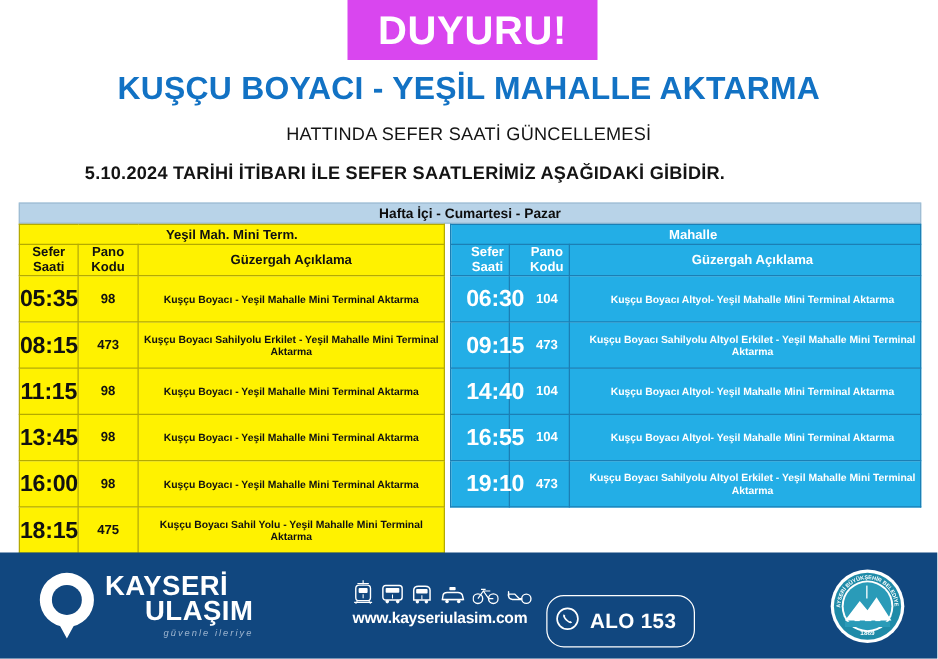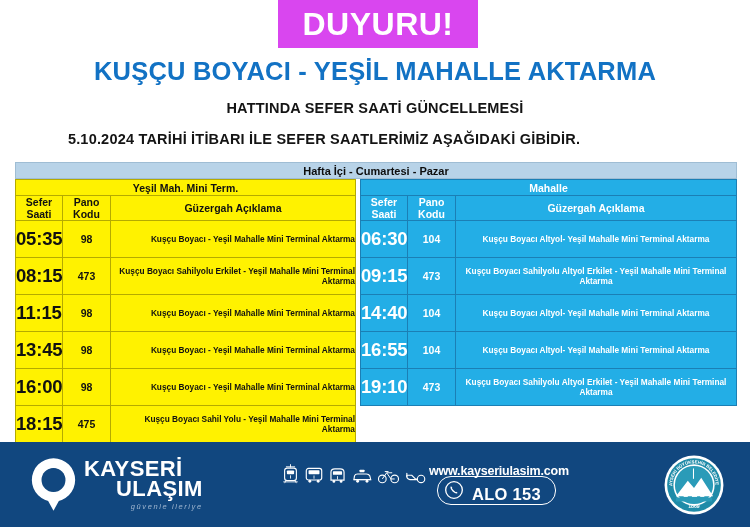--- a/index.html
+++ b/index.html
@@ -49,21 +49,21 @@
   }
 
   #subtitle-1 {
     position: absolute;
     left: 0;
     top: 100px;
     width: 750px;
     text-align: center;
     color: #141414;
     font-size: 14.5px;
-    font-weight: bold;
+    font-weight: normal;
     letter-spacing: 0.2px;
   }
 
   #subtitle-2 {
     position: absolute;
     left: 0;
     top: 131px;
     width: 648px;
     text-align: center;
     color: #141414;
@@ -109,28 +109,29 @@
   #table-weekday { left: 15px; width: 341px; padding-left: 12px; }
   #table-weekday td, #table-weekday th {
     background: #fff200;
     color: #111111;
     border-color: #b5aa00;
   }
   #table-weekday .grp-head { height: 16px; font-size: 10.5px; font-weight: bold; }
   #table-weekday .col-head { height: 16px; font-size: 10.5px; font-weight: bold; }
   #table-weekday .time { font-size: 18.5px; font-weight: bold; letter-spacing: -0.2px; }
   #table-weekday .code { font-size: 10.5px; font-weight: bold; }
-  #table-weekday .route { font-size: 8.3px; font-weight: bold; text-align: right; }
+  #table-weekday .route { font-size: 8.3px; font-weight: bold; }
 
   
   #table-weekend { left: 360px; width: 377px; }
   #table-weekend td, #table-weekend th {
     background: #23aee6;
     color: #ffffff;
     border-color: #1b7fb5;
+    padding-left: 12px;
   }
   #table-weekend .grp-head { height: 16px; font-size: 10.5px; font-weight: bold; }
   #table-weekend .col-head { height: 16px; font-size: 10.5px; font-weight: bold; }
   #table-weekend .time { font-size: 18.5px; font-weight: bold; letter-spacing: -0.2px; }
   #table-weekend .code { font-size: 10.5px; font-weight: bold; }
   #table-weekend .route { font-size: 8.3px; font-weight: bold; }
 
   .sched-table tbody tr { height: 37px; }
 
   
@@ -160,39 +161,39 @@
     color: #9fb6d0; font-size: 7.5px; font-style: italic;
     letter-spacing: 1.6px; text-align: right; margin-top: 3px;
   }
 
   
   #modes-web {
     position: absolute;
     left: 282px;
     top: 22px;
     display: flex;
-    flex-direction: row;
+    flex-direction: column;
     align-items: flex-start;
     gap: 3px;
   }
   #mode-icons { display: flex; align-items: flex-end; gap: 6px; }
   #mode-icons svg { display: block; }
   #web-url { color: #ffffff; font-size: 12.5px; font-weight: bold; letter-spacing: -0.2px; }
 
   
   #alo-pill {
     position: absolute;
     left: 437px;
     top: 34px;
-    height: 29px;
+    height: 42px;
     padding: 0 14px 0 6px;
     border: 1.6px solid #ffffff;
     border-radius: 14px;
     display: flex;
-    align-items: flex-end;
+    align-items: center;
     gap: 8px;
   }
   #alo-pill .label { color: #ffffff; font-size: 16.5px; font-weight: bold; letter-spacing: 0.3px; }
 
   
   #muni-seal {
     position: absolute;
     left: 663px;
     top: 12px;
     width: 62px;

